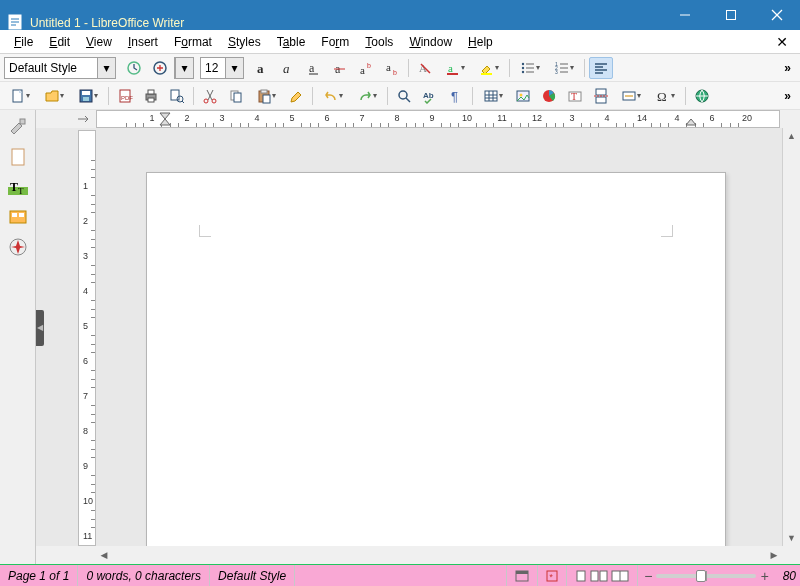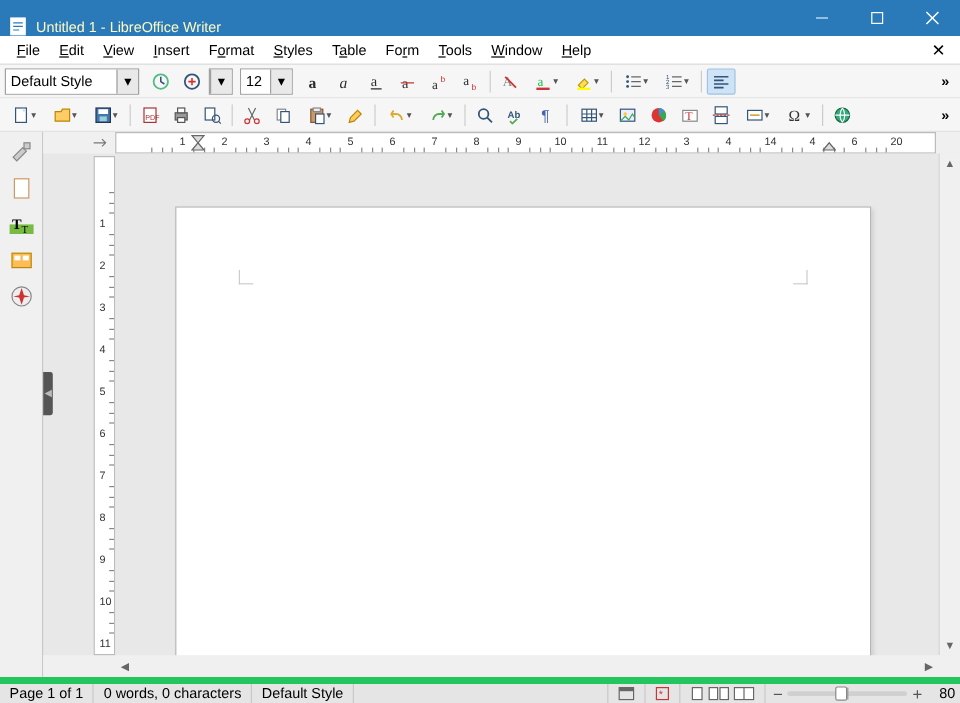--- a/index.html
+++ b/index.html
@@ -46,21 +46,21 @@
   .page .mk { position:absolute; width:12px; height:12px; border-color:#ccc; border-style:solid; }
   .page .mk.tl { left:52px; top:52px; border-width:0 0 1px 1px; }
   .page .mk.tr { right:52px; top:52px; border-width:0 1px 1px 0; }
   .vscroll { width:18px; background:#f0f0f0; border-left:1px solid #d0d0d0; display:flex; flex-direction:column;}
   .vscroll .arrow { height:16px; display:flex; align-items:center; justify-content:center; font-size:9px; color:#666;}
   .vscroll .track { flex:1; }
   .hscroll-row { height:18px; display:flex; background:#f0f0f0;}
   .hscroll-row .arrow { width:16px; display:flex; align-items:center; justify-content:center; font-size:9px; color:#666;}
   .hscroll-row .track { flex:1; }
   
-  .status { height:22px; border-top:6px solid #22c55e; display:flex; align-items:center; background:#e5e5e5; font-size:12px;}
+  .status { height:22px; border-top:1px solid #22c55e; display:flex; align-items:center; background:#f9a8d4; font-size:12px;font-style:italic;}
   .status .cell { padding:0 8px; border-right:1px solid #c8c8c8; height:100%; display:flex; align-items:center; white-space:nowrap;}
   .status .cell.grow { flex:1; border-right:1px solid #c8c8c8;}
   .status .zoom { display:flex; align-items:center; gap:4px; padding:0 6px;}
   .slider { width:100px; height:4px; background:#d0d0d0; position:relative; border-radius:2px;}
   .slider .mid { position:absolute; left:50%; top:-3px; width:1px; height:10px; background:#999;}
   .slider .knob { position:absolute; left:40%; top:-4px; width:10px; height:12px; background:#fff; border:1px solid #888; border-radius:2px;}
   .svgico { display:block; }
   
   .rnum { position:absolute; font-size:9px; color:#333; top:2px; transform:translateX(-50%);}
   .rtick { position:absolute; width:1px; height:4px; background:#888; bottom:0;}

